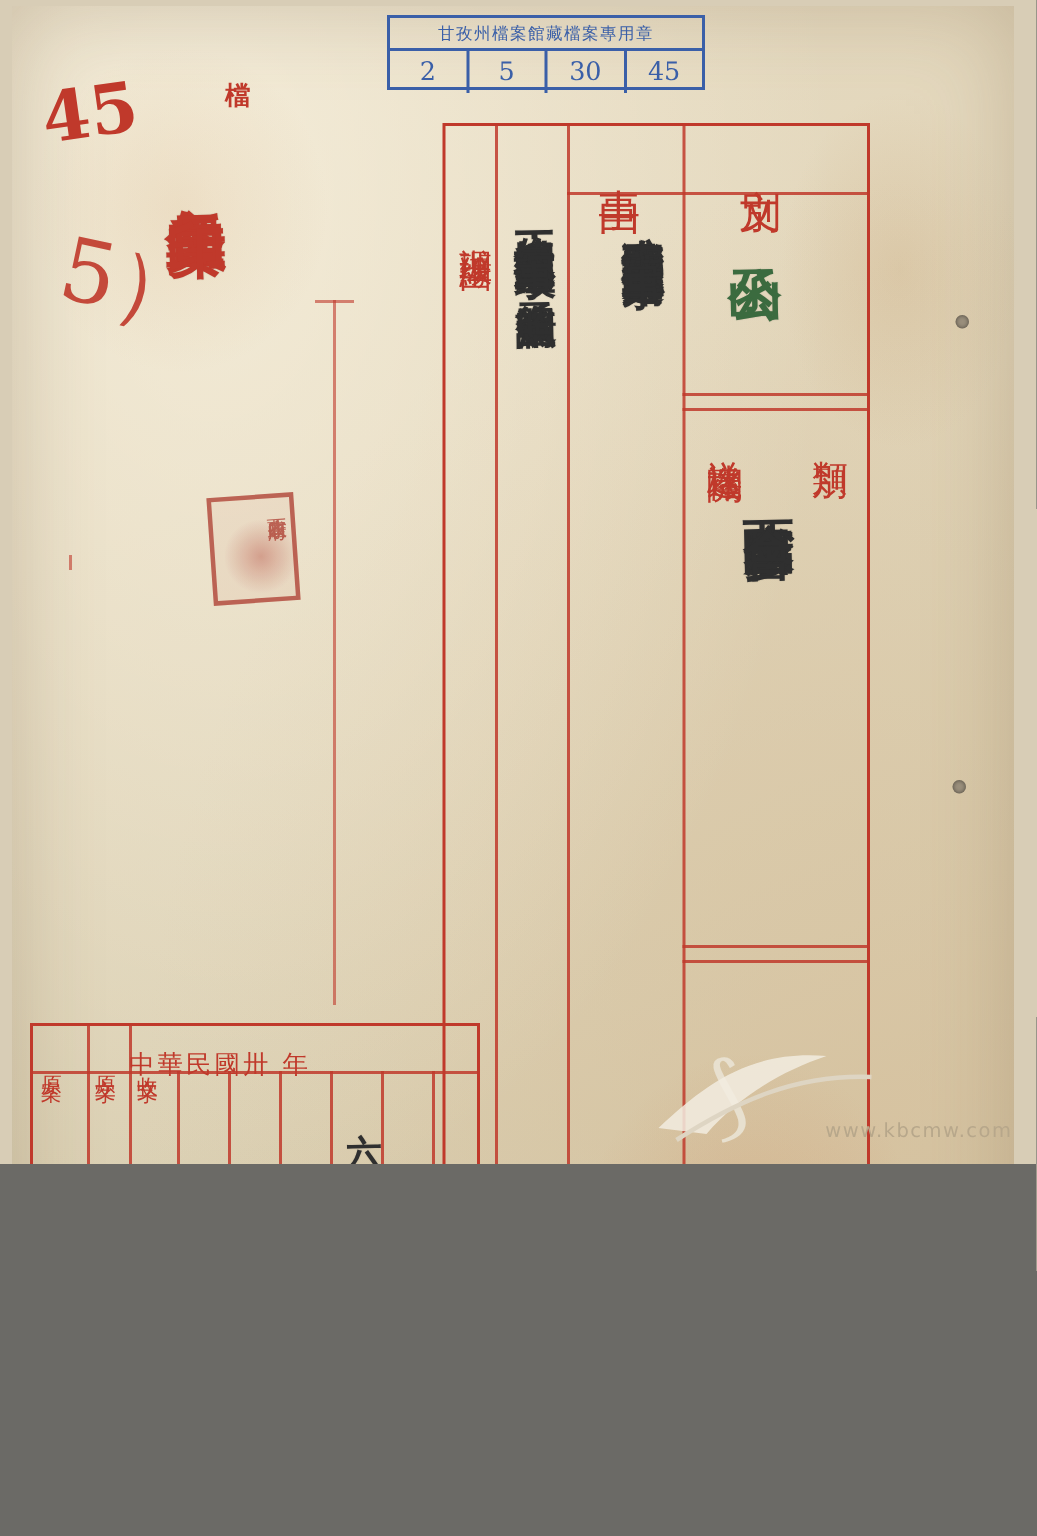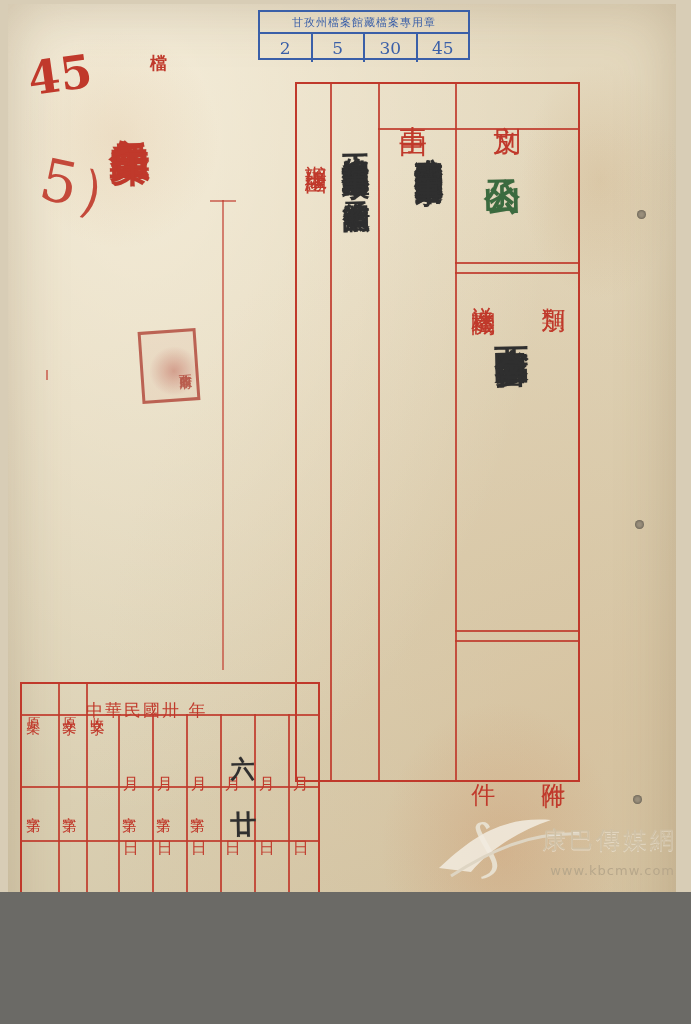--- a/index.html
+++ b/index.html
@@ -3,25 +3,24 @@
 <meta charset="utf-8">
 <style>
   html, body {
     margin: 0;
     padding: 0;
     background: #6b6a66;
   }
   #page {
     position: relative;
     width: 691px;
-    height: 892px;
+    height: 776px;
     overflow: hidden;
     background: #d8cdb6;
     font-family: "DejaVu Sans", sans-serif;
-    text-align: center;
   }
   
   #paper {
     position: absolute;
     left: 8px; top: 4px;
     width: 668px; height: 1012px;
     background:
       radial-gradient(ellipse at 20% 12%, rgba(255,250,235,0.55), rgba(255,250,235,0) 55%),
       radial-gradient(ellipse at 85% 75%, rgba(214,188,150,0.55), rgba(214,188,150,0) 60%),
       linear-gradient(160deg, #e7dcc3 0%, #e3d7bc 30%, #dacfb2 65%, #cfc2a2 100%);
@@ -338,15 +337,14 @@
 
   <div class="redline vline" style="left:222px;top:200px;height:470px;opacity:0.6;"></div>
   <div class="redline vline" style="left:46px;top:370px;height:10px;opacity:0.6;"></div>
   <div class="redline hline" style="left:210px;top:200px;width:26px;opacity:0.6;"></div>
 
   <div id="wm-swoosh">⟆</div>
   <svg id="watermark" viewBox="0 0 250 86">
     <path d="M8 70 C40 40, 70 18, 120 22 C90 32, 60 50, 40 74 Z" fill="#f2ece0" opacity="0.85"></path>
     <path d="M20 78 C60 52, 100 34, 150 36" stroke="#ded5c3" stroke-width="3" fill="none"></path>
   </svg>
-  <div id="wm-text">康巴傳媒網</div>
   <div id="wm-url">www.kbcmw.com</div>
 </div>
 
 </body></html>

